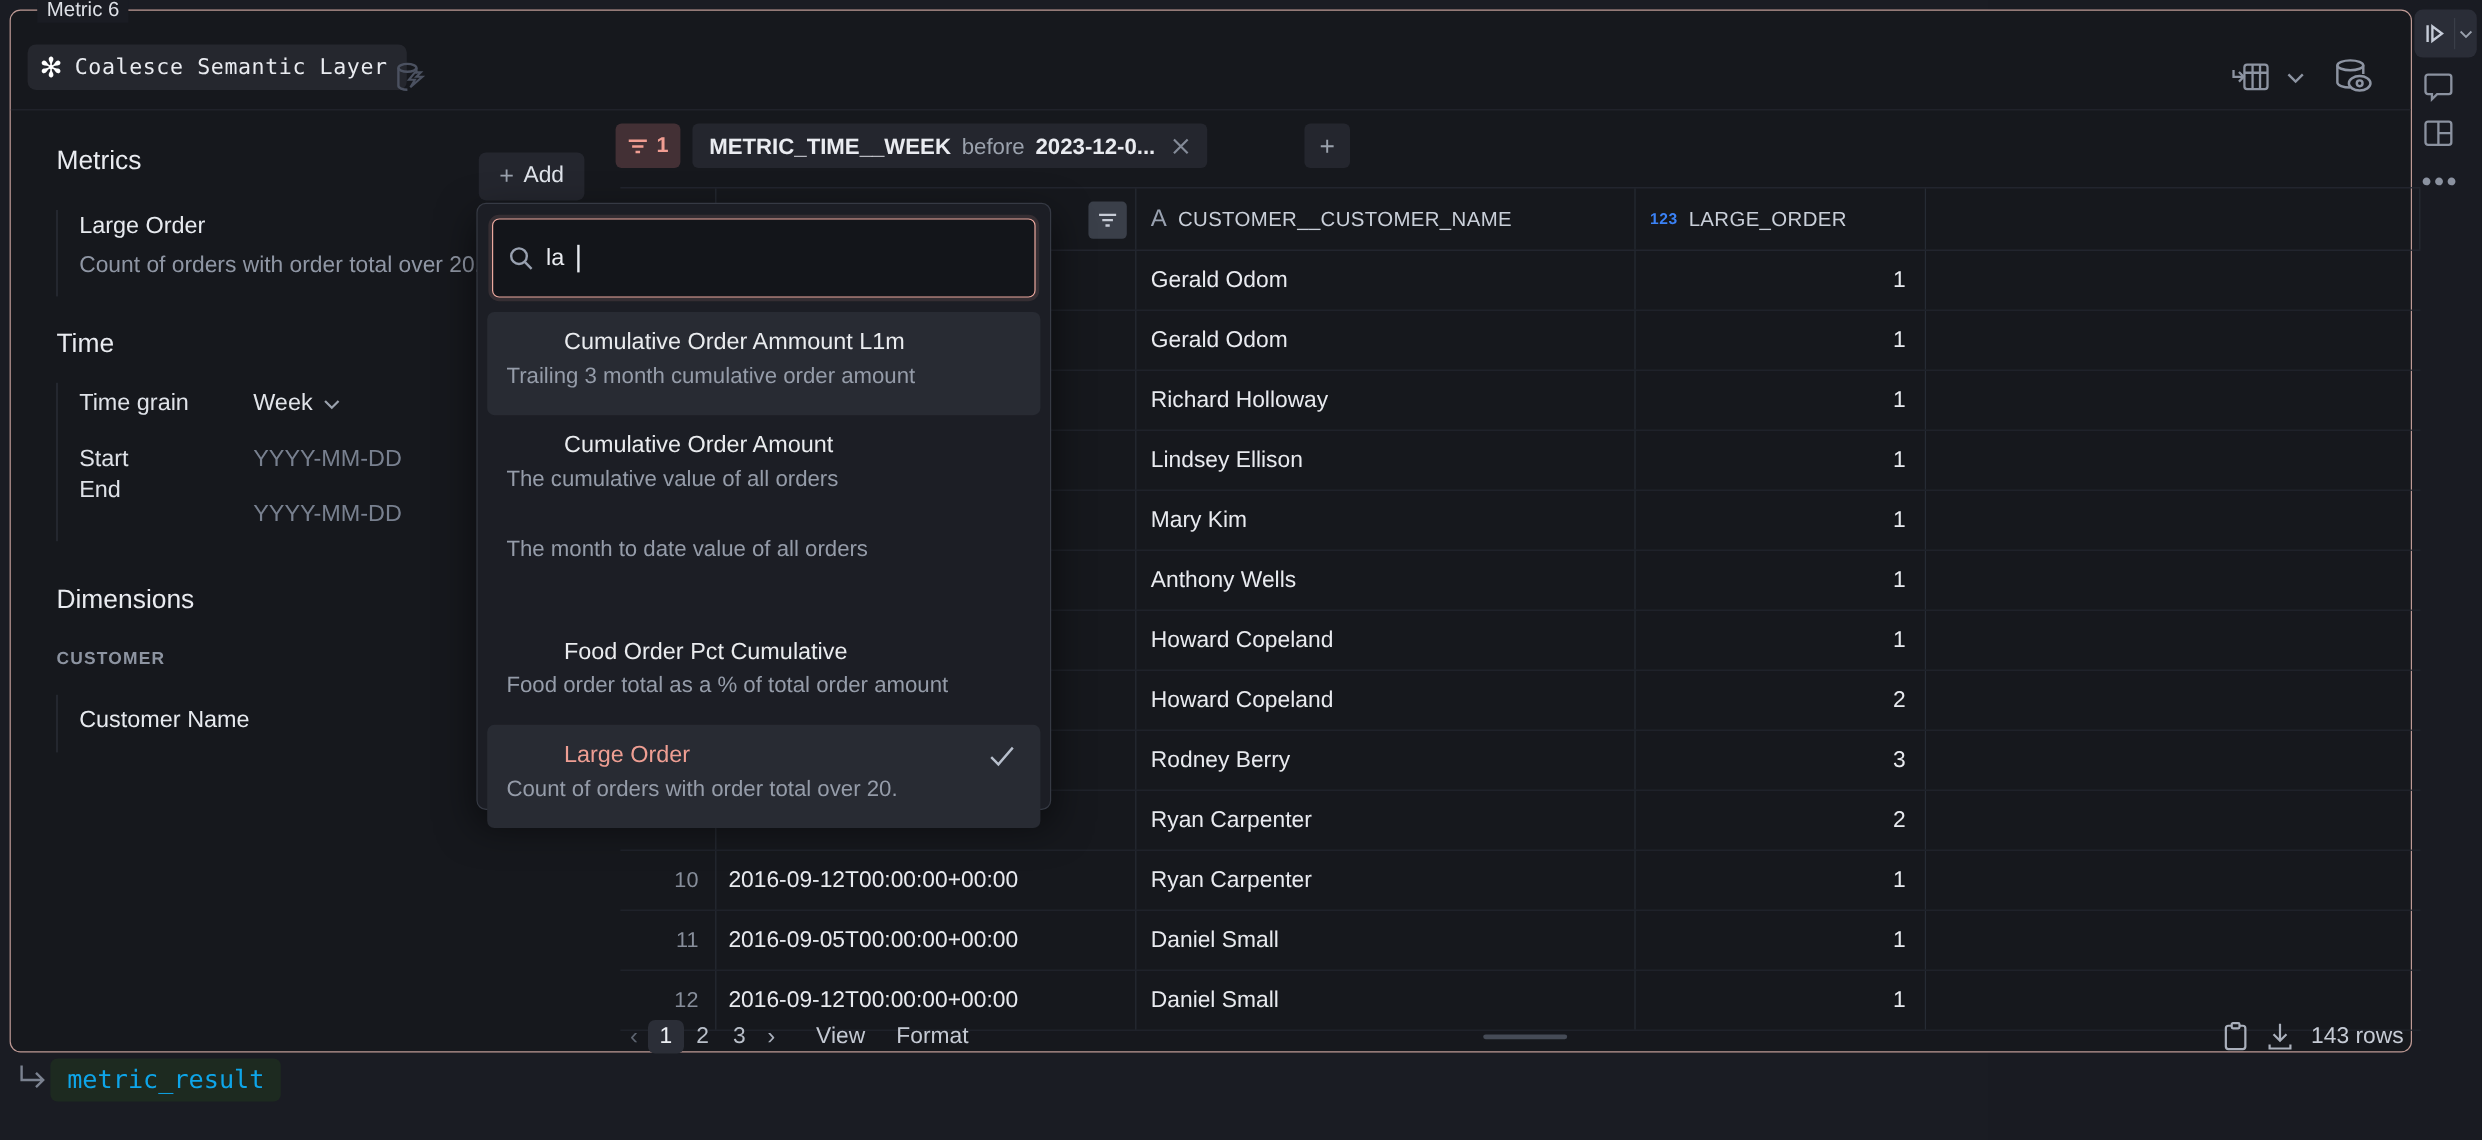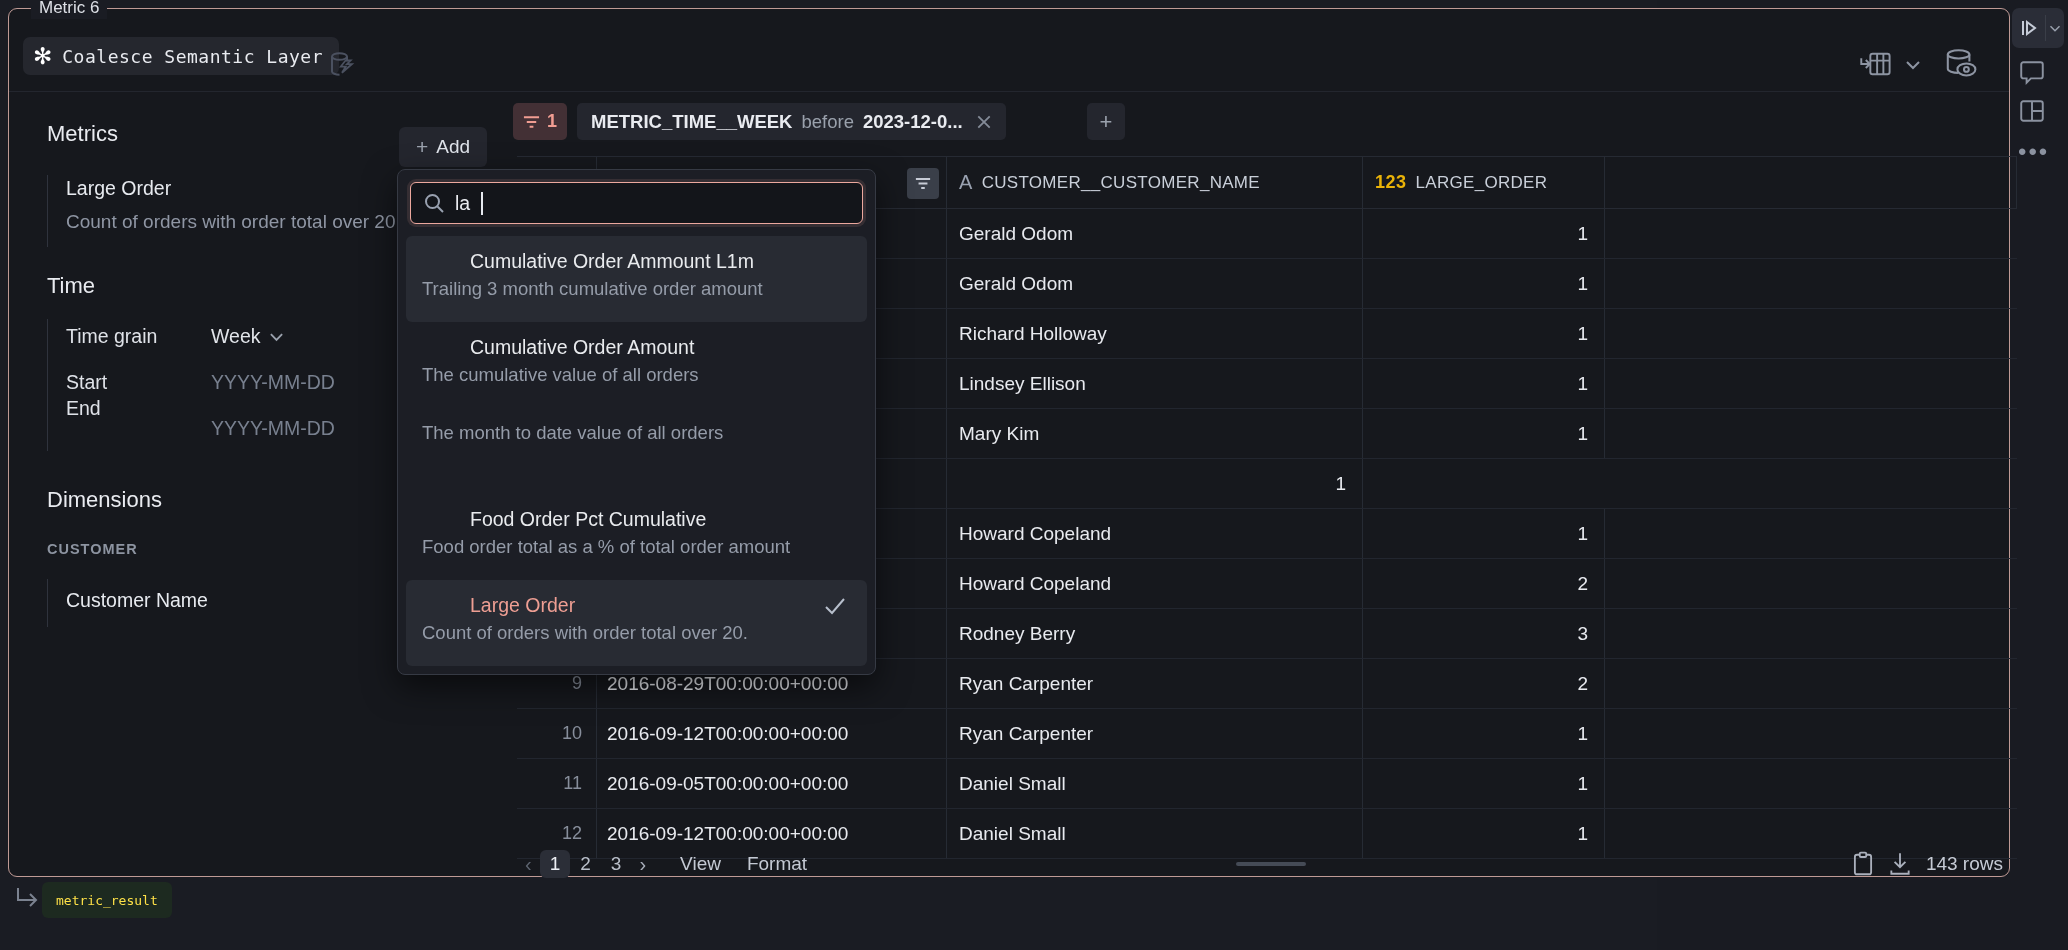--- a/index.html
+++ b/index.html
@@ -53,40 +53,40 @@
   .trow{display:grid;grid-template-columns:80px 350px 416px 242px auto;height:49px;
     border-bottom:1px solid #22262f;align-items:center;font-size:19px;color:#e8eaef;}
   .c{height:100%;display:flex;align-items:center;border-right:1px solid #262b34;overflow:hidden;}
   .c:last-child{border-right:none;}
   .c.num{justify-content:flex-end;padding-right:14px;color:#878e9b;font-size:18px;}
   .c.date{padding-left:10px;white-space:nowrap;}
   .c.name{padding-left:12px;white-space:nowrap;}
   .c.val{justify-content:flex-end;padding-right:16px;}
   .hcell{color:#c9cfd9;font-size:17px;font-weight:500;letter-spacing:.3px;gap:9px;}
   .typ-a{color:#99a1b0;font-size:20px;font-weight:400;}
-  .typ-123{color:#eab308;font-size:18px;font-weight:bold;letter-spacing:.5px;}
+  .typ-123{color:#3b82f6;font-size:13px;font-weight:bold;letter-spacing:.5px;}
   #hdr-filter-btn{position:absolute;left:390px;top:11px;width:32px;height:31px;background:#3a3f49;
     border-radius:4px;display:flex;align-items:center;justify-content:center;color:#c7ccd6;}
 
   
   #tfooter{position:absolute;left:508px;top:835px;width:1500px;height:40px;display:flex;align-items:center;}
   .pg-ch{color:#5d6470;font-size:20px;padding:0 8px;}
   .pg-ch.en{color:#aab0bc;}
   .pg{color:#b9bfc9;font-size:19px;padding:3px 10px;border-radius:6px;}
   .pg.cur{background:#2b2e37;color:#edeff4;}
   .pg-link{color:#c4c9d3;font-size:19px;margin-left:26px;}
   #hscroll{position:absolute;left:719px;top:18px;width:70px;height:4px;border-radius:2px;background:#454b56;}
   #foot-right{margin-left:auto;display:flex;align-items:center;gap:14px;color:#aab0bc;padding-right:14px;}
   #rowcount{color:#c6cbd5;font-size:19px;}
 
   
   #dropdown{position:absolute;left:388px;top:160px;width:477px;height:504px;background:#1c1e25;
     border:1px solid #363a44;border-radius:8px;box-shadow:0 12px 32px rgba(0,0,0,.55);z-index:50;}
   #search-box{margin:12px;height:40px;background:#13151a;border:1.5px solid #eca89e;border-radius:6px;
-    box-shadow:0 0 0 3px rgba(236,168,158,.12);display:flex;align-items:center;padding:0 12px;gap:10px;}
+    box-shadow:0 0 0 3px rgba(236,168,158,.12);display:flex;align-items:center;padding:12px 12px;gap:10px;}
   #search-box .q{color:#99a1b0;}
   #search-box .val{color:#e9ebf0;font-size:19.5px;}
   .caret{display:inline-block;width:2px;height:23px;background:#e6e9ef;vertical-align:middle;margin-left:1px;}
   #dd-list{margin-top:10px;}
   .dd-item{height:86px;margin:0 8px;border-radius:6px;padding:11px 16px 0 16px;box-sizing:border-box;position:relative;}
   .dd-item.hl{background:#282b33;}
   .dd-title{color:#e9ebee;font-size:19.5px;line-height:28px;margin-left:48px;}
   .dd-item.sel .dd-title{color:#ee9e93;}
   .dd-desc{color:#959ca9;font-size:18.5px;line-height:27px;}
   .check{position:absolute;right:20px;top:16px;color:#b7bfcc;}
@@ -94,21 +94,21 @@
   
   #run-box{position:absolute;left:2012px;top:8px;width:52px;height:40px;background:#2a2d37;border-radius:7px;
     display:flex;align-items:center;}
   #run-box .sep{width:1px;height:26px;background:#3a3e48;}
   .rail-ic{position:absolute;left:2018px;color:#8b92a0;}
 
   
   #out-elbow{position:absolute;left:14px;top:886px;color:#7b8290;}
   #out-pill{position:absolute;left:42px;top:882px;height:36px;background:#1d2a20;border-radius:6px;
     display:flex;align-items:center;padding:0 14px;}
-  #out-pill span{font-family:"DejaVu Sans Mono","Liberation Mono",monospace;font-size:13px;color:#fde047;}
+  #out-pill span{font-family:"DejaVu Sans Mono","Liberation Mono",monospace;font-size:21px;color:#0ea5e9;}
   svg{display:block;}
 </style>
 </head>
 <body>
 
 <div id="stage">
 
   <div id="cell">
     <div id="cell-label">Metric 6</div>
 
@@ -243,20 +243,21 @@
       <div class="trow">
         <div class="c num">4</div>
         <div class="c date">2016-08-01T00:00:00+00:00</div>
         <div class="c name">Mary Kim</div>
         <div class="c val">1</div>
         <div class="c"></div>
       </div>
       <div class="trow">
         <div class="c num">5</div>
         <div class="c date">2016-08-08T00:00:00+00:00</div>
+        <div class="c name">Anthony Wells</div>
         <div class="c val">1</div>
         <div class="c"></div>
       </div>
       <div class="trow">
         <div class="c num">6</div>
         <div class="c date">2016-08-15T00:00:00+00:00</div>
         <div class="c name">Howard Copeland</div>
         <div class="c val">1</div>
         <div class="c"></div>
       </div>

